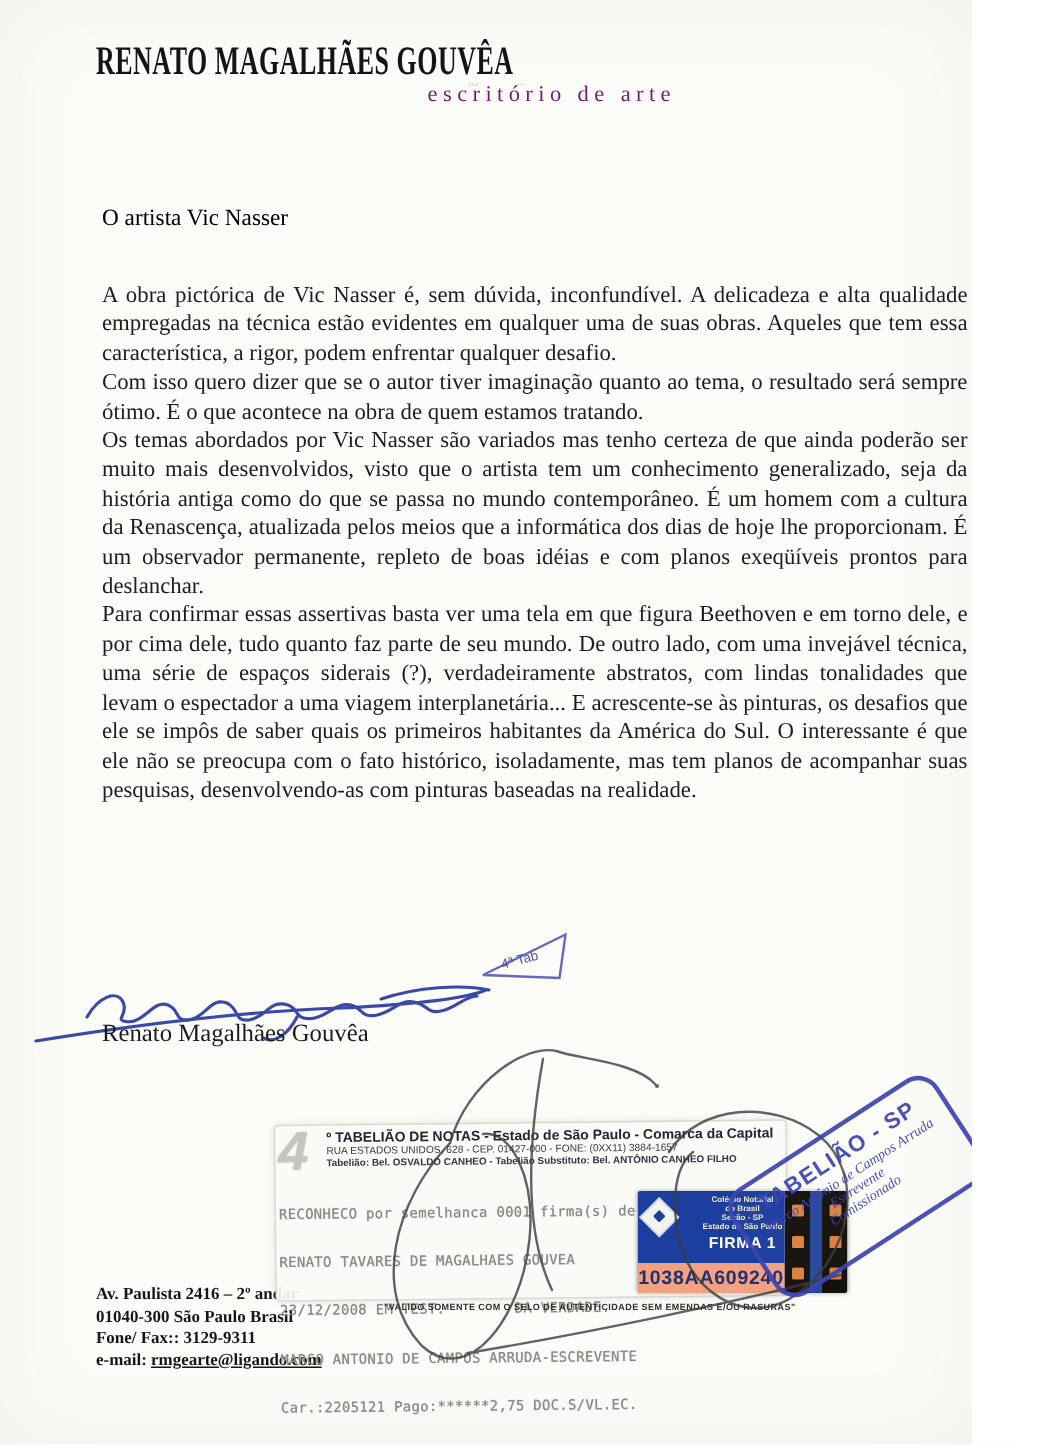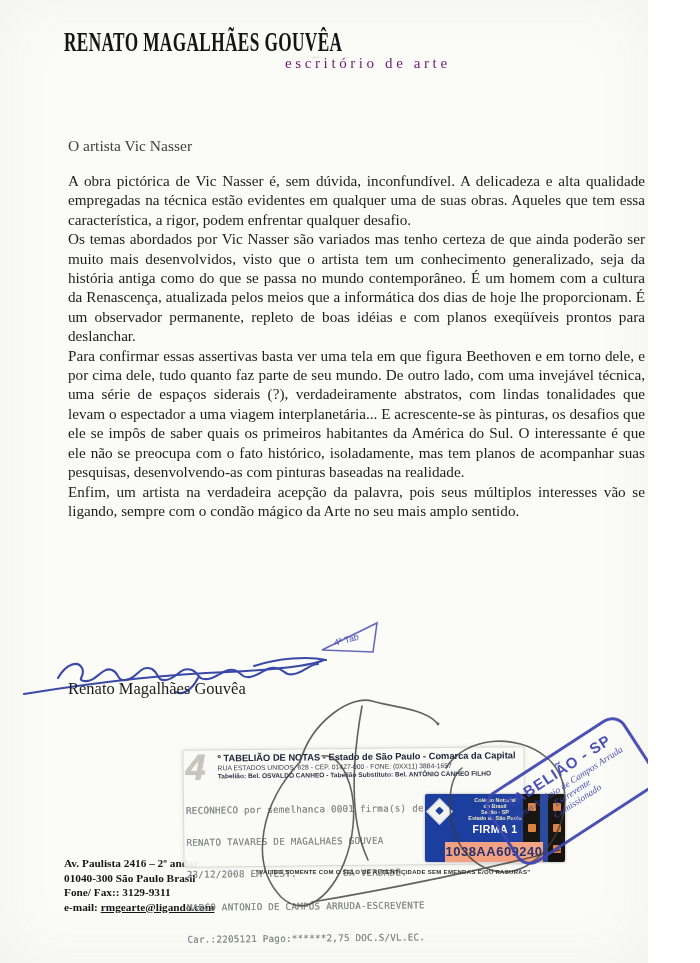--- a/index.html
+++ b/index.html
@@ -18,23 +18,23 @@
   .lh-name{
     display:inline-block;font-weight:700;font-size:24px;color:#141414;
     transform:scaleX(0.72) scaleY(1.12);transform-origin:left top;white-space:nowrap;
     letter-spacing:0.5px;
   }
   .lh-sub{
     margin-top:1px;font-size:15px;color:#701a75;letter-spacing:3.6px;white-space:nowrap;text-align:right;
   }
   .pencil-mark{position:absolute;color:#d6d4cc;font-size:14px;}
   
-  .salutation{position:absolute;left:68px;top:137px;font-size:15.5px;color:#404040;font-family:Liberation Serif, serif;}
+  .salutation{position:absolute;left:68px;top:137px;font-size:15.5px;color:#000000;font-family:Liberation Serif, serif;}
   .body-text{
-    position:absolute;left:68px;top:171px;width:577px;
+    position:absolute;left:68px;top:187px;width:577px;
     font-size:15.2px;line-height:19.4px;color:#1d1d1f;
     text-align:justify;
   }
   .body-text p{margin:0;}
   
   .sig-svg{position:absolute;left:18px;top:646px;}
   .signer-name{position:absolute;left:68px;top:679px;font-size:16.5px;color:#1c1c1e;}
   .dateline{position:absolute;left:68px;top:714px;font-size:16px;color:#1c1c1e;}
   .tri-stamp{position:absolute;left:320px;top:619px;}
   
@@ -79,21 +79,21 @@
     font-size:5.4px;line-height:6px;color:#f0e8c0;
   }
   .holo-firma{
     position:absolute;left:34px;top:29px;width:72px;text-align:center;
     font-family:"Liberation Sans",sans-serif;font-weight:700;font-size:10.5px;color:#ffffff;
     letter-spacing:0.5px;
   }
   .holo-serial{
     position:absolute;left:0;bottom:0;width:100%;height:20px;background:#f2a182;
     font-family:"Liberation Sans",sans-serif;font-weight:700;font-size:13px;line-height:20px;
-    color:#25306e;text-align:center;letter-spacing:0.5px;margin-left:20px;
+    color:#25306e;text-align:center;letter-spacing:0.5px;
   }
   .holo-strip{width:17px;background:#15120e;display:flex;flex-direction:column;align-items:center;justify-content:space-around;padding:2px 0;}
   .holo-strip .sq{width:8px;height:8px;background:#d9813f;border-radius:1px;box-shadow:0 0 1px #000;}
   .holo-mid{width:8px;background:#27489c;}
   
   .round-stamp{
     position:absolute;left:489px;top:749px;width:158px;height:78px;
     border:3px solid #3d44b2;border-radius:16px;
     transform:rotate(-33deg);transform-origin:center;
     color:#3d44b2;text-align:center;z-index:4;opacity:0.92;
@@ -127,23 +127,23 @@
     <div class="lh-name">RENATO MAGALHÃES GOUVÊA</div>
     <div class="lh-sub">escritório de arte</div>
   </div>
   <div class="pencil-mark" style="left:312px;top:50px;transform:rotate(-8deg);">~</div>
   <div class="pencil-mark" style="left:344px;top:56px;transform:rotate(6deg);">‾</div>
 
   <div class="salutation">O artista Vic Nasser</div>
 
   <div class="body-text">
     <p>A obra pictórica de Vic Nasser é, sem dúvida,  inconfundível. A delicadeza e alta qualidade empregadas na técnica estão evidentes em qualquer uma de suas obras. Aqueles que tem essa característica, a rigor, podem enfrentar qualquer desafio.</p>
+    <p>Com isso quero dizer que se o autor tiver  imaginação quanto ao tema, o resultado será sempre ótimo. É o que acontece na obra de quem estamos tratando.</p>
     <p>Os temas abordados por Vic Nasser são variados mas tenho certeza de que ainda poderão ser muito mais desenvolvidos, visto que o artista tem um conhecimento generalizado, seja da história antiga como do que se passa no mundo contemporâneo. É um homem com a cultura da Renascença, atualizada pelos meios que a informática dos dias de hoje lhe proporcionam. É um observador permanente, repleto de boas idéias e com planos exeqüíveis prontos para deslanchar.</p>
     <p>Para confirmar essas assertivas basta ver uma tela em que figura Beethoven e em torno dele, e por cima dele, tudo quanto faz parte de seu mundo. De outro lado, com uma invejável técnica, uma série de espaços siderais (?), verdadeiramente abstratos, com lindas tonalidades que levam o espectador a uma viagem interplanetária... E acrescente-se às pinturas, os desafios que ele se impôs  de saber quais os primeiros habitantes da América do Sul. O interessante é que ele não se preocupa com o fato histórico, isoladamente,  mas tem planos de acompanhar suas pesquisas, desenvolvendo-as com pinturas baseadas na realidade.</p>
-    <p>Enfim, um artista na verdadeira acepção da palavra, pois seus múltiplos interesses vão se ligando, sempre com o condão mágico da Arte no seu mais amplo sentido.</p>
   </div>
 
   <svg class="tri-stamp" width="62" height="40" viewBox="0 0 62 40">
     <polygon points="2,31 57,4 53,33" fill="none" stroke="#4a4fb5" stroke-width="1.6" opacity="0.85"></polygon>
     <text x="15" y="27" transform="rotate(-15 15 27)" font-family="Liberation Sans, sans-serif" font-size="9" fill="#4a4fb5" id="tri-label">4ª Tab</text>
   </svg>
 
   <svg class="sig-svg" width="316" height="56" viewBox="0 0 316 56">
     <g fill="none" stroke="#2a3aa2" stroke-width="2.1" stroke-linecap="round" opacity="0.92">
       <path d="M6,48 C80,36 150,28 210,26 C250,24 292,20 306,14"></path>

